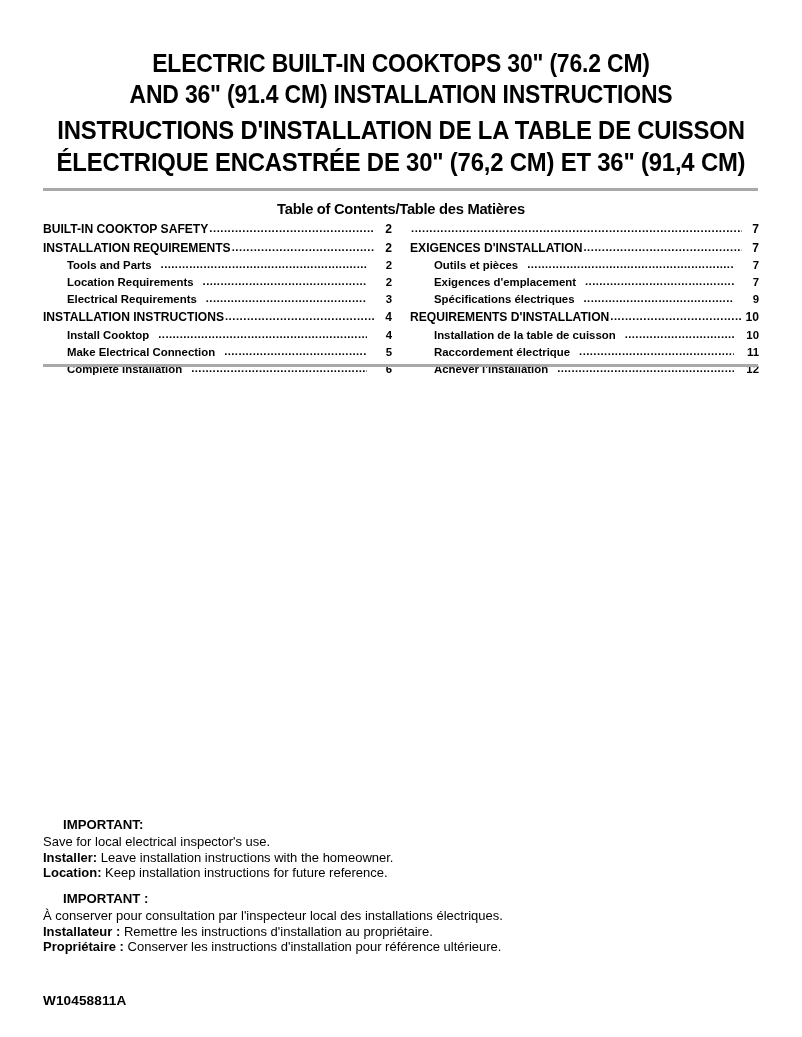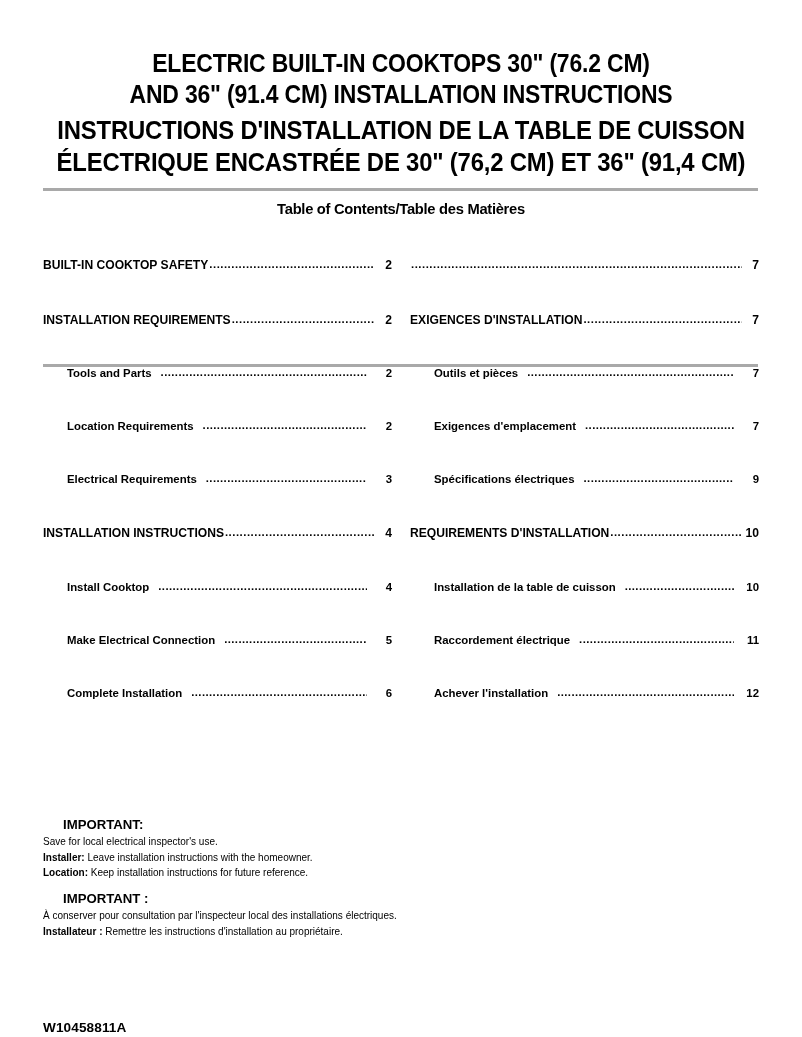--- a/index.html
+++ b/index.html
@@ -77,21 +77,20 @@
     width: 349px;
     flex: 0 0 349px;
   }
 
   .toc-row {
     display: flex;
     align-items: center;
     font-size: 11.6px;
     line-height: 17.2px;
     white-space: nowrap;
-    margin-top: 36px;
   }
   .toc-row.major {
     font-weight: bold;
     font-size: 12.1px;
     line-height: 18.6px;
   }
   .toc-row.sub {
     font-weight: bold;
     padding-left: 24px;
     font-size: 11.4px;
@@ -126,31 +125,31 @@
   .imp-en { top: 816px; }
   .imp-fr { top: 890px; }
   .imp-title {
     font-size: 13.2px;
     font-weight: bold;
     line-height: 17px;
     margin-bottom: 1px;
     padding-left: 20px;
   }
   .imp-line {
-    font-size: 10px;
+    font-size: 13px;
     line-height: 15.6px;
     white-space: nowrap;
   }
   .imp-line b { font-weight: bold; }
 
   
   .part-number {
     position: absolute;
     left: 43px;
-    top: 1020px;
+    top: 993px;
     font-size: 13.6px;
     font-weight: bold;
     letter-spacing: 0.1px;
   }
 </style>
 </head>
 <body>
 
 <div class="title-block">
   <div class="title-line title-en">ELECTRIC BUILT-IN COOKTOPS 30" (76.2 CM)</div>
@@ -268,16 +267,17 @@
       <div class="imp-line"><b>Installer:</b><span> Leave installation instructions with the homeowner.</span></div>
       <div class="imp-line"><b>Location:</b><span> Keep installation instructions for future reference.</span></div>
     </div>
 </div>
 
 <div class="important-block imp-fr">
   <div class="imp-title">IMPORTANT :</div>
   <div id="imp-fr-lines">
       <div class="imp-line"><span>À conserver pour consultation par l'inspecteur local des installations électriques.</span></div>
       <div class="imp-line"><b>Installateur :</b><span> Remettre les instructions d'installation au propriétaire.</span></div>
+      <div class="imp-line"><b>Propriétaire :</b><span> Conserver les instructions d'installation pour référence ultérieure.</span></div>
     </div>
 </div>
 
 <div class="part-number">W10458811A</div>
 
 </body></html>

